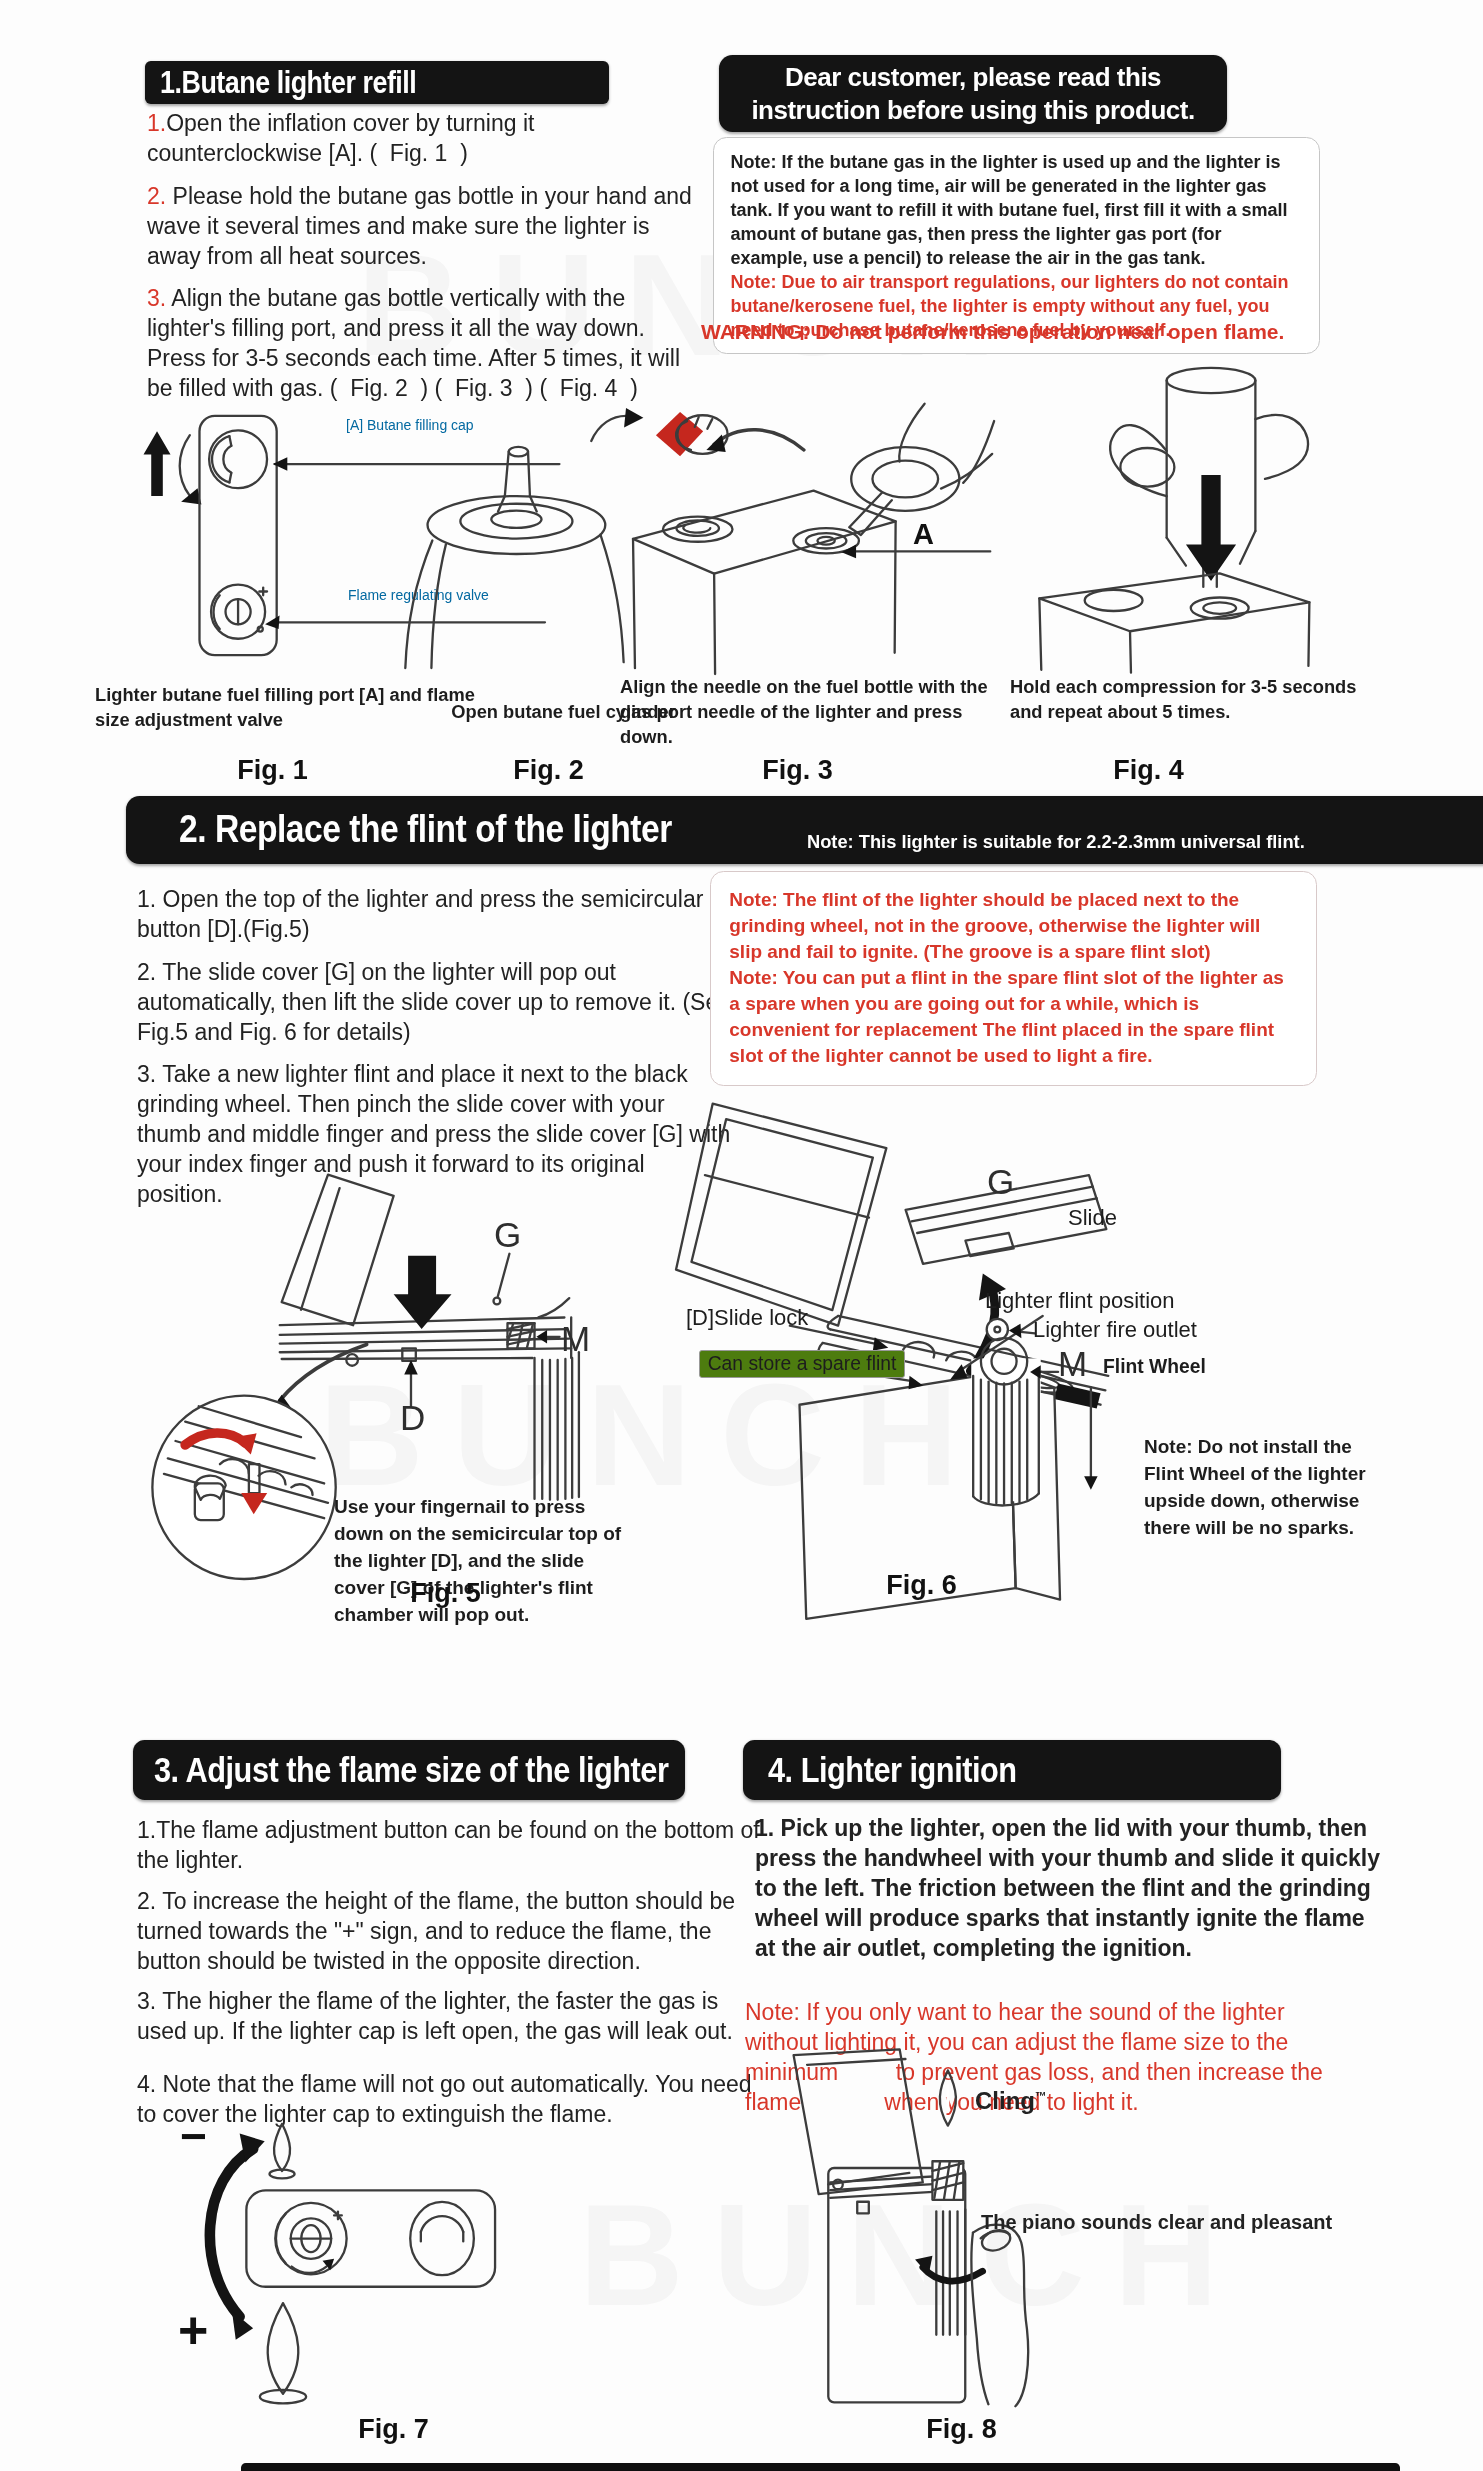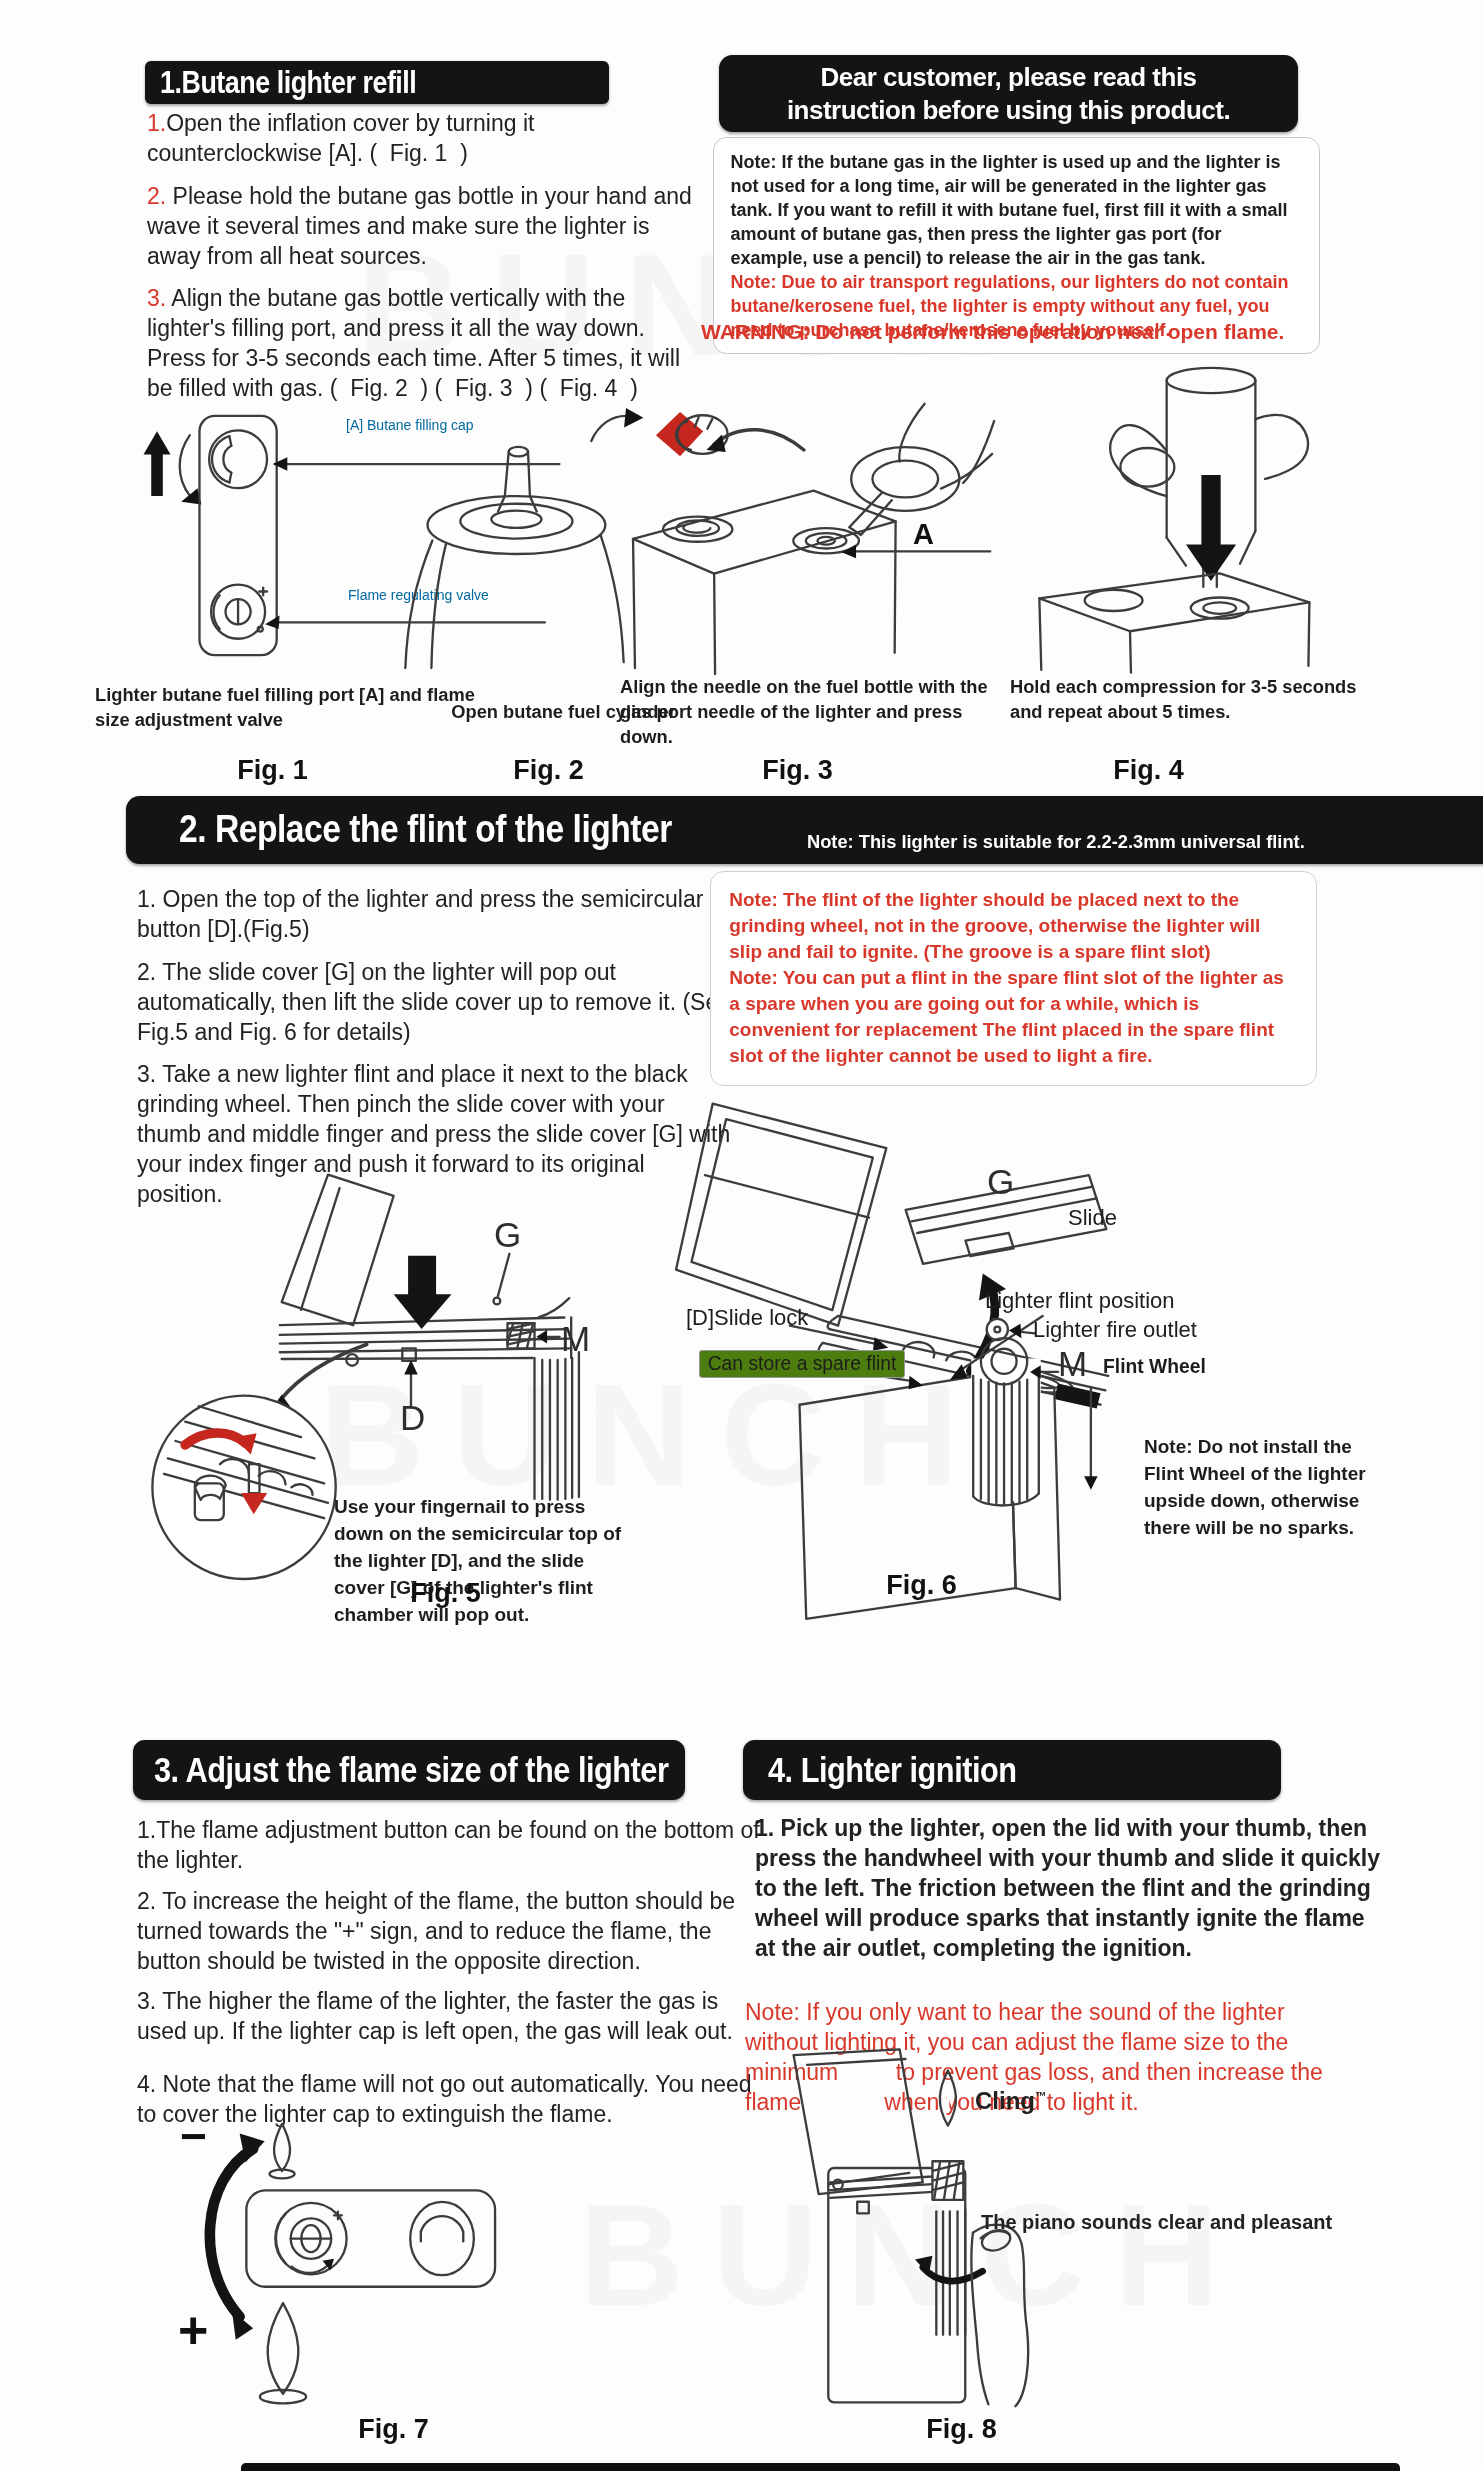--- a/index.html
+++ b/index.html
@@ -37,21 +37,21 @@
 
   <div class="bar" style="left:145px;top:61px;width:449px;height:43px;font-size:28px;line-height:43px;padding-left:15.4px;border-radius:5.8px;">
     <span class="cond">1.Butane lighter refill</span>
   </div>
   <div class="abs" style="left:147px;top:108px;width:560px;">
     <p class="step"><span class="stepnum">1.</span><span>Open the inflation cover by turning it counterclockwise [A]. ( &nbsp;Fig. 1&nbsp; )</span></p>
     <p class="step"><span class="stepnum">2.</span><span> Please hold the butane gas bottle in your hand and wave it several times and make sure the lighter is away from all heat sources.</span></p>
     <p class="step"><span class="stepnum">3.</span><span> Align the butane gas bottle vertically with the lighter's filling port, and press it all the way down. Press for 3-5 seconds each time. After 5 times, it will be filled with gas. ( &nbsp;Fig. 2&nbsp; ) ( &nbsp;Fig. 3&nbsp; ) ( &nbsp;Fig. 4&nbsp; )</span></p>
   </div>
 
-  <div class="bar" style="left:719px;top:55px;width:579px;height:77px;text-align:center;border-radius:13.5px;">
+  <div class="bar" style="left:719px;top:55px;width:508px;height:77px;text-align:center;border-radius:13.5px;">
     <div style="font-size:26px;line-height:33px;margin-top:5.8px;">Dear customer, please read this</div>
     <div style="font-size:26px;line-height:33px;">instruction before using this product.</div>
   </div>
   <div class="notebox" style="left:713px;top:137px;width:572px;padding:11.6px 16.4px;font-size:18px;line-height:24px;font-weight:bold;">
     <span>Note: If the butane gas in the lighter is used up and the lighter is not used for a long time, air will be generated in the lighter gas tank. If you want to refill it with butane fuel, first fill it with a small amount of butane gas, then press the lighter gas port (for example, use a pencil) to release the air in the gas tank.</span>
     <div class="red">Note: Due to air transport regulations, our lighters do not contain butane/kerosene fuel, the lighter is empty without any fuel, you need to purchase butane/kerosene fuel by yourself.</div>
   </div>
   <div class="abs red" style="left:701px;top:320px;width:657px;font-size:21px;font-weight:bold;">WARNING: Do not perform this operation near open flame.</div>
 
   <svg class="draw" style="left:130px;top:404px;" width="579" height="263" viewBox="0 0 600 272">

